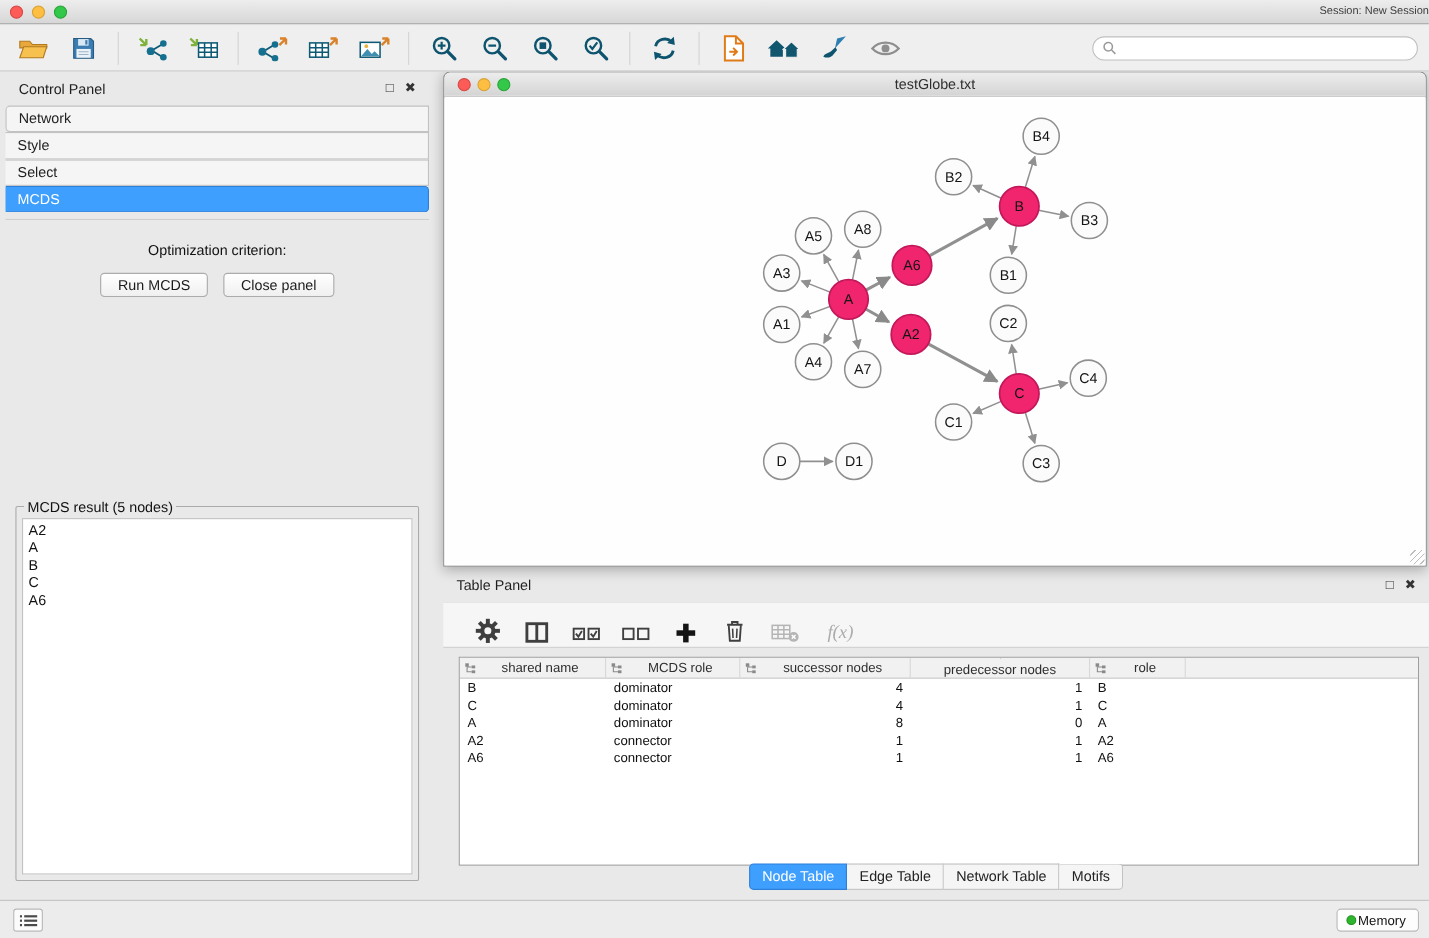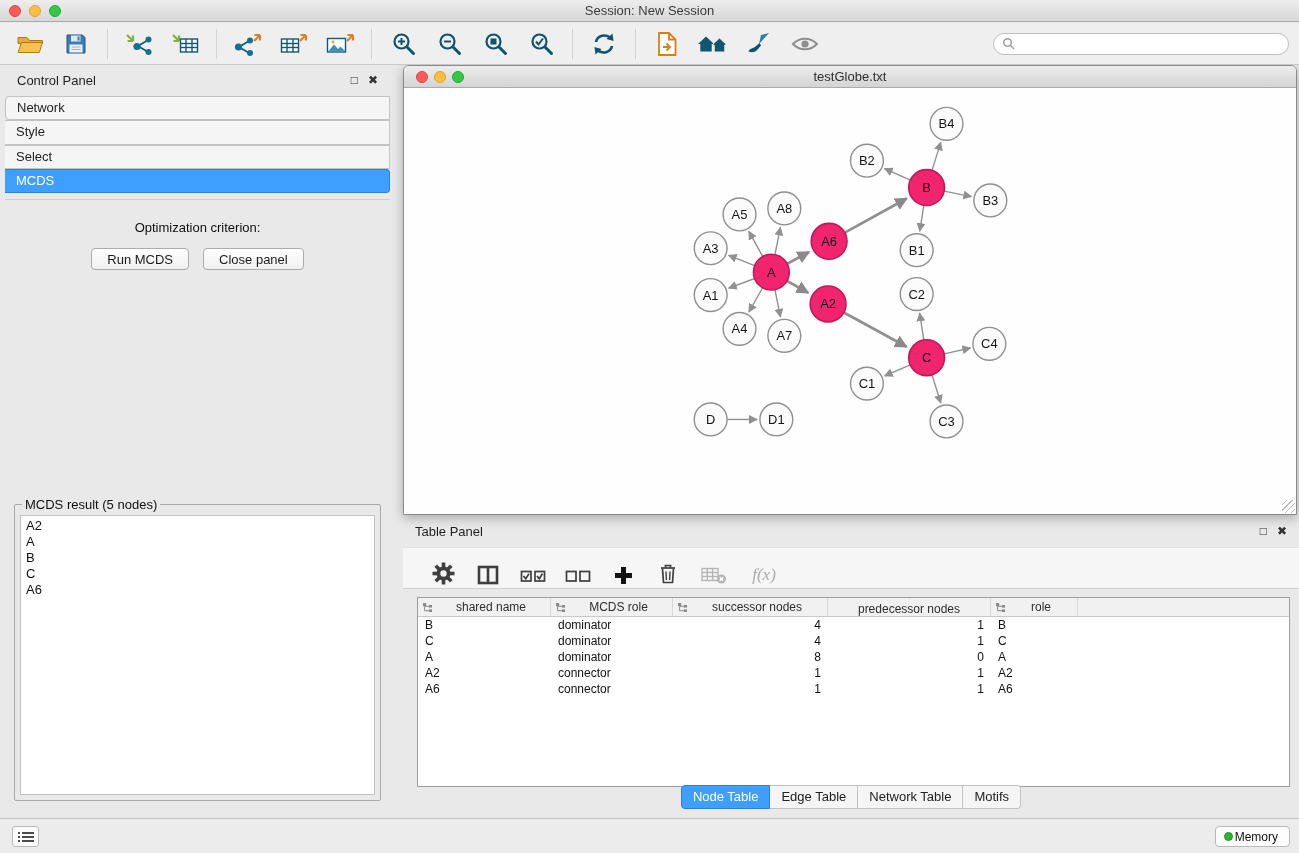--- a/index.html
+++ b/index.html
@@ -6,21 +6,21 @@
   html,body { width:1299px; height:853px; overflow:hidden;
     font-family:"Liberation Sans","DejaVu Sans",sans-serif; background:#E9E9E9; position:relative; }
 
   
   .titlebar { position:absolute; top:0; left:0; width:1299px; height:22px;
     background:linear-gradient(#EDEDED,#D7D7D7); border-bottom:1px solid #ABABAB; z-index:5; }
   .traffic { position:absolute; top:5px; width:12px; height:12px; border-radius:50%; cursor:pointer; }
   .t-red    { background:#FC5B57; border:1px solid #D94743; }
   .t-yellow { background:#FDBE41; border:1px solid #D9A234; }
   .t-green  { background:#34C84A; border:1px solid #28A537; }
-  .tb-title { text-align:center; font-size:13px; line-height:21px; color:#3C3C3C; }
+  .tb-title { text-align:right; font-size:10px; line-height:21px; color:#3C3C3C; }
 
   
   .main-toolbar { position:absolute; top:23px; left:0; width:1299px; height:42px;
     background:#EFEFEF; border-bottom:1px solid #C9C9C9; display:flex; align-items:center;
     padding-left:12px; gap:10px; z-index:4; }
   .tool { background:none; border:none; width:36px; height:34px; display:flex;
     align-items:center; justify-content:center; cursor:pointer; flex:0 0 auto; }
   .sep { width:1px; height:30px; background:#D3D3D3; margin:0 3px; flex:0 0 auto; }
   .searchbox { margin-left:auto; margin-right:10px; width:296px; height:22px; background:#fff;
     border:1px solid #BFBFBF; border-radius:12px; display:flex; align-items:center;
@@ -53,21 +53,21 @@
     display:flex; flex-direction:column; align-items:center; justify-content:center; gap:3px; }
   .arr-up { width:0; height:0; border-left:4px solid transparent; border-right:4px solid transparent;
     border-bottom:4px solid #fff; }
   .arr-down { width:0; height:0; border-left:4px solid transparent; border-right:4px solid transparent;
     border-top:4px solid #fff; }
   .btn-row { display:flex; justify-content:center; gap:14px; margin-top:13px; }
   .mac-btn { height:22px; padding:0 15px; font-size:13px; color:#1b1b1b; cursor:pointer;
     background:linear-gradient(#FFFFFF,#F0F0F0); border:1px solid #ACACAC; border-radius:4px;
     font-family:inherit; }
   .result-fieldset { position:absolute; left:9px; right:9px; top:385px; bottom:14px;
-    border:1px solid #ABABAB; border-radius:2px; padding:3px 5px 5px 5px;margin-top:44px; }
+    border:1px solid #ABABAB; border-radius:2px; padding:3px 5px 5px 5px; }
   .result-fieldset legend { font-size:13px; color:#111; padding:0 3px; margin-left:2px; }
   .result-list { width:100%; height:100%; background:#fff; border:1px solid #C2C2C2;
     font-size:13px; color:#111; padding:2px 5px; overflow:auto; }
   .result-item { line-height:16px; cursor:default; }
 
   
   .network-window { position:absolute; left:403px; top:65px; width:894px; height:450px;
     border:1px solid #8A8A8A; border-radius:6px 6px 0 0; background:#fff;
     box-shadow:0 3px 12px rgba(0,0,0,0.28); z-index:3; }
   .nw-titlebar { height:22px; background:linear-gradient(#EDEDED,#D4D4D4);

